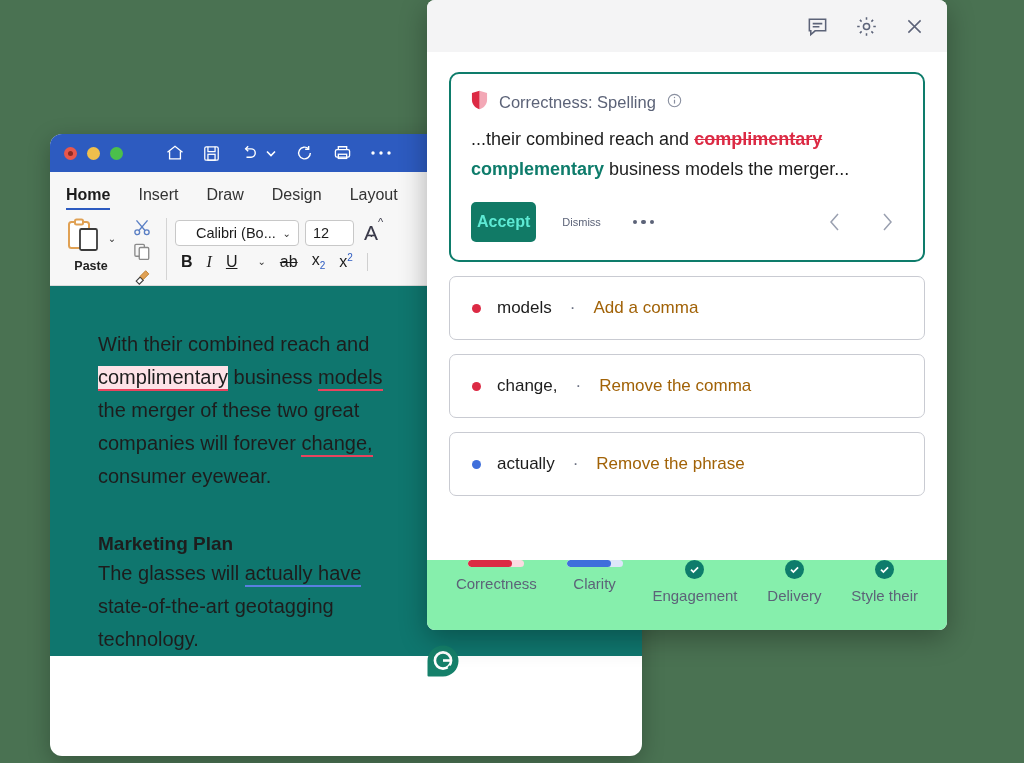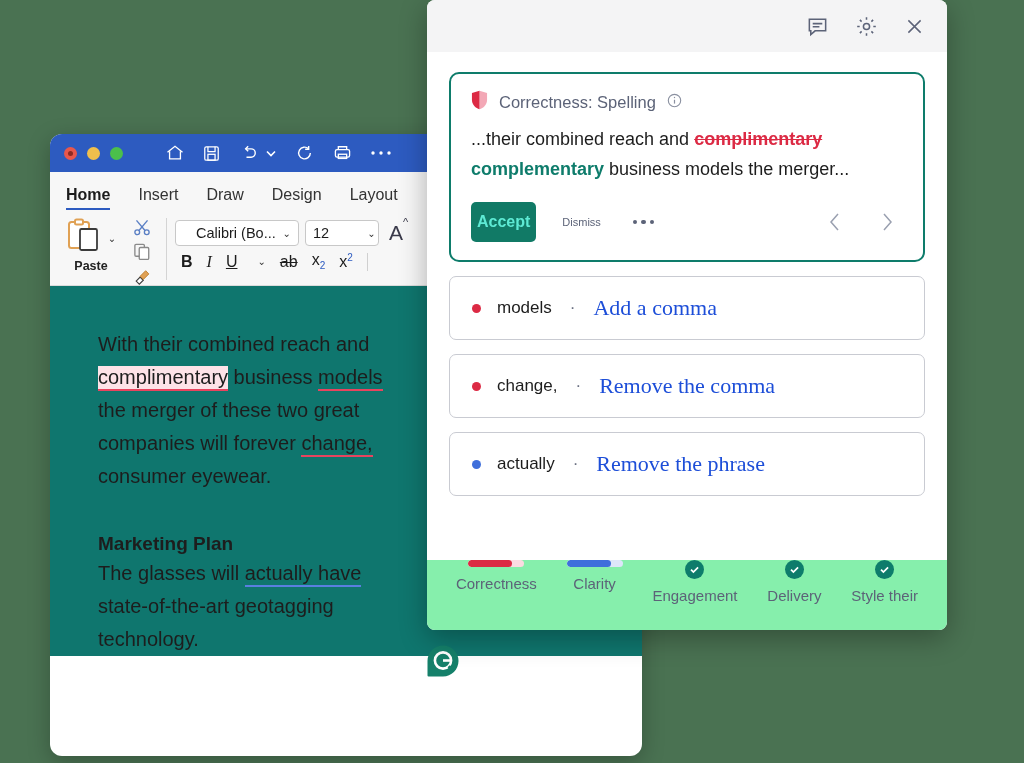--- a/index.html
+++ b/index.html
@@ -111,21 +111,21 @@
     border: 1px solid #c8c8c8;
     border-radius: 4px;
     display: flex;
     align-items: center;
     justify-content: space-between;
     padding: 0 7px;
     font-size: 14.5px;
     color: #1c1c1c;
   }
   #font-name-select { width: 124px; padding-left: 20px; }
-  #font-size-select { width: 74px; gap: 32px; }
+  #font-size-select { width: 49px; gap: 32px; }
   .chev { font-size: 10px; color: #333; margin-left: 6px; }
   .grow-font { font-size: 21px; color: #3a3a4a; margin-left: 4px; position:relative; }
   .grow-font sup { font-size: 11px; position: relative; top: -6px; }
 
   .font-row2 { display: flex; align-items: center; gap: 14px; padding-left: 6px; }
   .fbtn { font-size: 16px; color: #1c1c1c; line-height: 1; }
   .fbtn.bold { font-weight: bold; }
   .fbtn.ital { font-style: italic; font-family: "Liberation Serif", serif; }
   .fbtn.undl { text-decoration: underline; }
   .fbtn.strike { text-decoration: line-through; }
@@ -268,21 +268,21 @@
     padding: 0 22px;
     gap: 16px;
     background: #ffffff;
     cursor: pointer;
   }
   .sug-dot { width: 9px; height: 9px; border-radius: 50%; flex: 0 0 auto; }
   .sug-dot.red { background: #dc2a44; }
   .sug-dot.blue { background: #3f6fdb; }
   .sug-word { font-size: 17px; color: #1d1d1d; }
   .sug-sep { font-size: 17px; color: #6b7183; margin: 0 2px; }
-  .sug-action { font-size: 22px; color: #1d4ed8; font-family: Liberation Serif, serif; }
+  .sug-action { font-size: 17px; color: #a16207; }
 
   
   #gr-footer {
     flex: 0 0 auto;
     height: 70px;
     background: #86efac;
     display: flex;
     justify-content: space-around;
     padding: 0 14px;
   }

